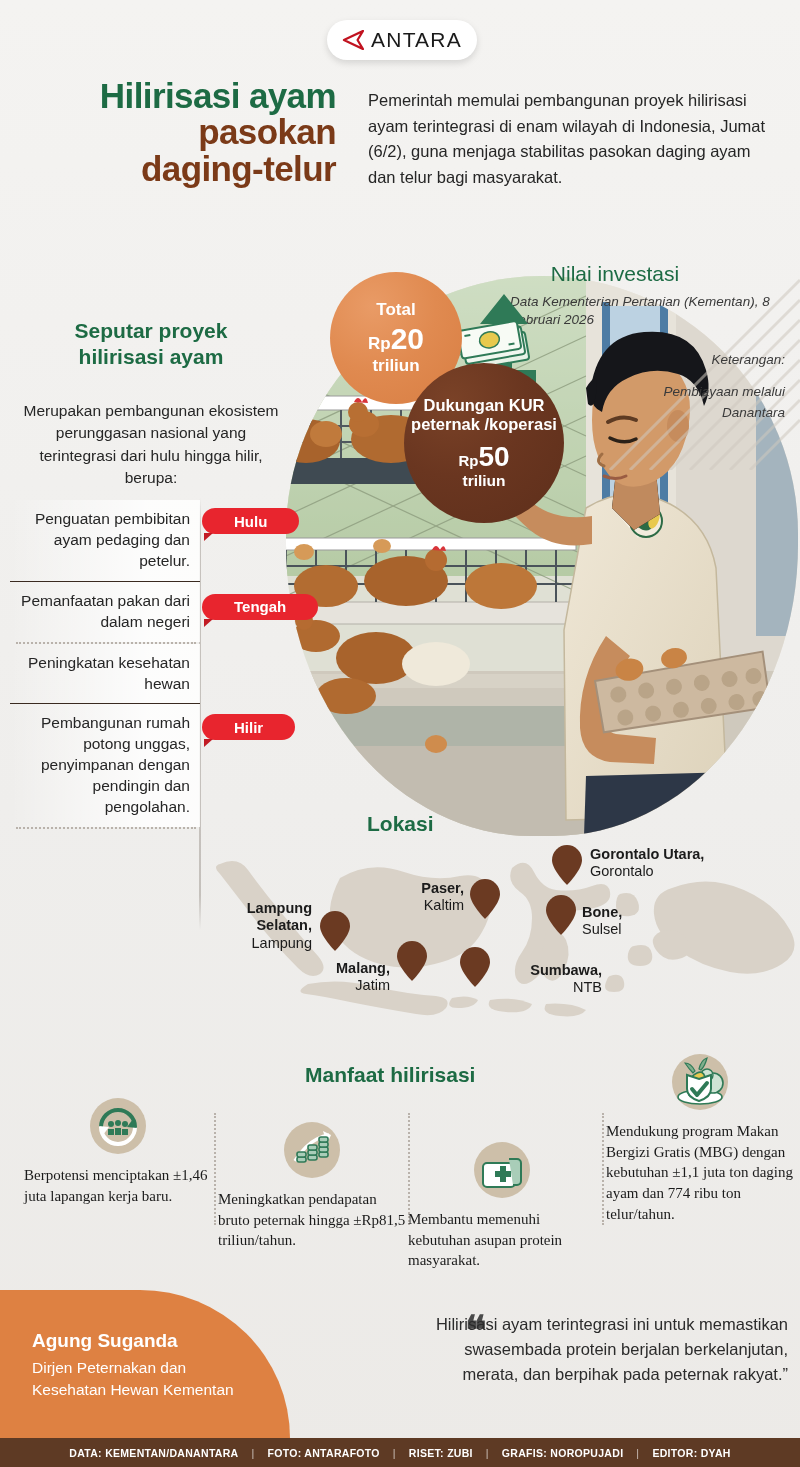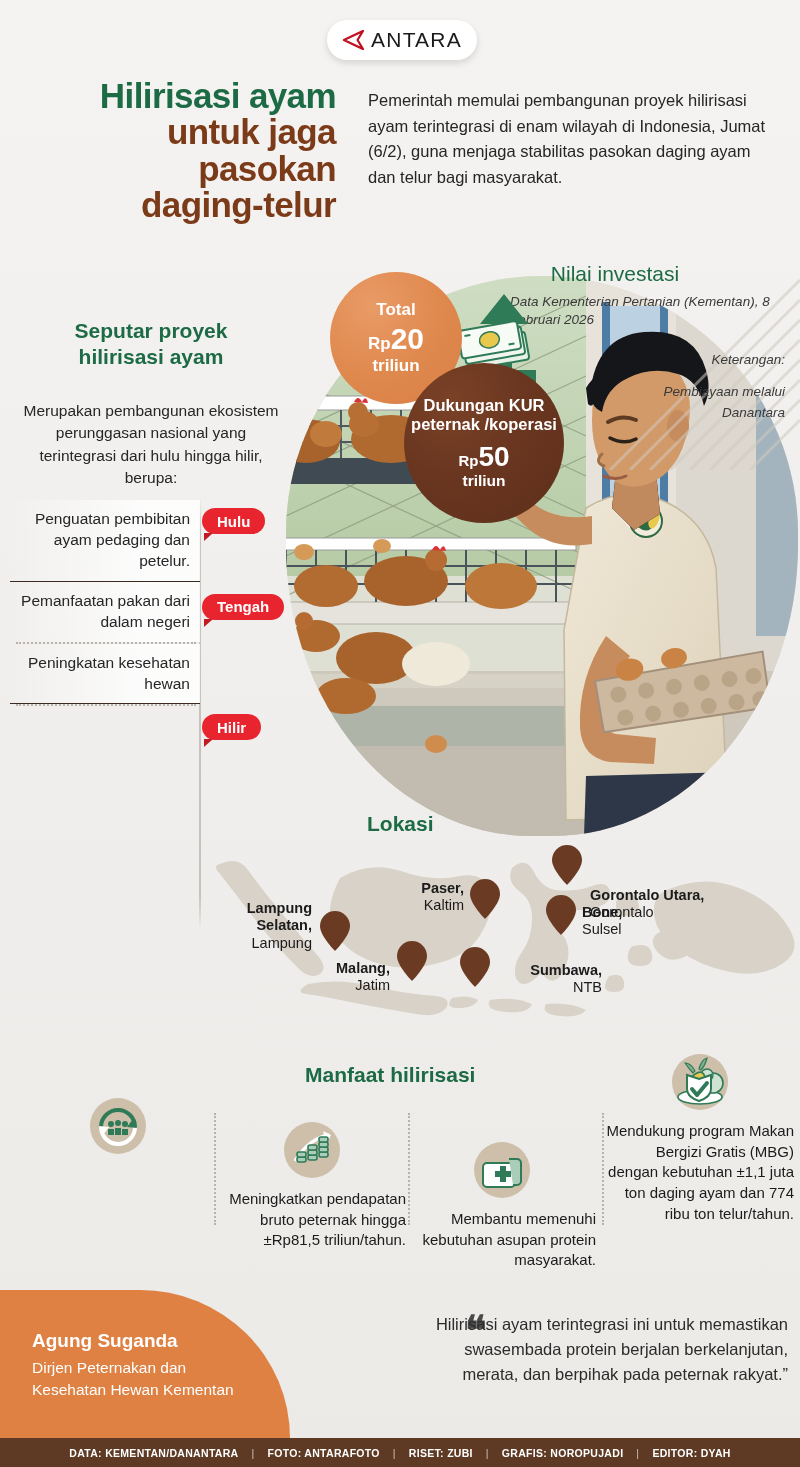--- a/index.html
+++ b/index.html
@@ -120,21 +120,21 @@
     width: 190px;
   }
   .stage-card p {
     text-align: right; font-size: 15.5px; line-height: 1.35; color: #262626;
   }
   .sep-solid { height: 1px; background: #3a2a20; width: 190px; margin-left: 0; }
   .sep-dot { height: 0; border-top: 2px dotted #b9b2ab; width: 180px; margin-left: 6px; }
 
   .tag {
     position: absolute; left: 192px;
-    height: 26px; padding: 0 15px;
+    height: 26px; padding: 0 32px;
     background: #e8252e; color: #fff;
     border-radius: 13px; font-size: 15px; font-weight: 700;
     display: flex; align-items: center; z-index: 8;
   }
   .tag::after {
     content: ""; position: absolute; left: 2px; bottom: -7px;
     border-left: 9px solid #c21b24; border-bottom: 8px solid transparent;
   }
 
   .col-divider {
@@ -158,21 +158,21 @@
   }
   .loc-label b { font-weight: 700; }
   .loc-label span { font-weight: 400; }
 
   
   .ben-title {
     position: absolute; left: 305px; top: 1063px;
     color: #1d6b44; font-size: 21px; font-weight: 700;
   }
   .ben-grid { position: absolute; left: 8px; top: 1085px; width: 784px; height: 200px; }
-  .ben-cell { position: absolute; width: 188px; text-align: right; }
+  .ben-cell { position: absolute; width: 188px; text-align: left; font-family: Liberation Serif, serif; }
   .ben-cell .ico { width: 58px; height: 58px; margin: 0 auto 10px; }
   .ben-cell p { font-size: 15px; line-height: 1.38; color: #1b1b1b; }
   .ben-sep {
     position: absolute; width: 0; border-left: 2px dotted #b9b2ab; height: 112px;
   }
 
   
   .bottom { position: absolute; left: 0; top: 1290px; width: 800px; height: 177px; }
   .bot-orange {
     position: absolute; left: 0; top: 0; width: 290px; height: 148px;
@@ -211,21 +211,20 @@
 
   <div class="logo-pill">
     <svg class="logo-mark" viewBox="0 0 24 22">
       <path d="M23 1 L2 11 L23 21 L17 11 Z" fill="none" stroke="#c1121f" stroke-width="2.4" stroke-linejoin="round"></path>
     </svg>
     <span class="logo-text">ANTARA</span>
   </div>
 
   <div class="head-title">
     <span class="t-green">Hilirisasi ayam</span>
-    <span class="t-brown">untuk jaga</span>
     <span class="t-brown">pasokan</span>
     <span class="t-brown">daging-telur</span>
   </div>
   <p class="head-lead">Pemerintah memulai pembangunan proyek hilirisasi ayam terintegrasi di enam wilayah di Indonesia, Jumat (6/2), guna menjaga stabilitas pasokan daging ayam dan telur bagi masyarakat.</p>
 
   <div class="photo-wrap">
     <svg class="photo-svg" viewBox="0 0 512 560" preserveAspectRatio="xMidYMid slice">
       <defs>
         <linearGradient id="skyG" x1="0" y1="0" x2="0" y2="1">
           <stop offset="0" stop-color="#cfe0c2"></stop>
@@ -433,20 +432,23 @@
     <div class="sep-dot"></div>
 
     <div class="stage-row">
       <div class="stage-card">
         <p>Peningkatan kesehatan hewan</p>
       </div>
     </div>
     <div class="sep-solid"></div>
 
     <div class="stage-row">
+      <div class="stage-card">
+        <p>Pembangunan rumah potong unggas, penyimpanan dengan pendingin dan pengolahan.</p>
+      </div>
       <div class="tag" style="top:10px">Hilir</div>
     </div>
     <div class="sep-dot"></div>
 
   </div>
 
   <div class="map-title">Lokasi</div>
   <div class="map-wrap">
     <svg class="map-svg" viewBox="0 0 610 215">
       <g fill="#d9d2c8">
@@ -505,21 +507,21 @@
     </div>
 
     <div class="loc-label" style="left:0px; top:64px; width:122px; text-align:right;">
       <b>Lampung Selatan,</b><br>
       <span>Lampung</span>
     </div>
     <div class="loc-label" style="left:190px; top:44px; width:84px; text-align:right;">
       <b>Paser,</b><br>
       <span>Kaltim</span>
     </div>
-    <div class="loc-label" style="left:400px; top:10px; width:150px; text-align:left;margin-top:41px;">
+    <div class="loc-label" style="left:400px; top:10px; width:150px; text-align:left;">
       <b>Gorontalo Utara,</b><br>
       <span>Gorontalo</span>
     </div>
     <div class="loc-label" style="left:392px; top:68px; width:100px; text-align:left;">
       <b>Bone,</b><br>
       <span>Sulsel</span>
     </div>
     <div class="loc-label" style="left:96px; top:124px; width:104px; text-align:right;">
       <b>Malang,</b><br>
       <span>Jatim</span>
@@ -546,20 +548,21 @@
           <path d="M44 22 l4 9 l-10 -1z" fill="#2f7a57"></path>
             <path d="M14 38 l-4 -9 l10 1z" fill="#ffffff"></path>
           <g fill="#2f7a57">
               <circle cx="22" cy="27" r="3"></circle>
               <circle cx="29" cy="26" r="3"></circle>
               <circle cx="36" cy="27" r="3"></circle>
           <path d="M19 32 h6 v6 h-6z M26 31 h6 v7 h-6z M33 32 h6 v6 h-6z"></path>
             </g>
         </svg>
       </div>
+      <p>Berpotensi menciptakan ±1,46 juta lapangan kerja baru.</p>
     </div>
 
     <div class="ben-cell" style="left:210px; top:36px">
       <div class="ico">
         <svg viewBox="0 0 58 58">
             <circle cx="29" cy="29" r="28" fill="#cdbfa9"></circle>
           <path d="M12 40 q10 -16 22 -22 q6 -3 12 -4" fill="none" stroke="#ffffff" stroke-width="3.5"></path>
           <path d="M40 10 l8 4 l-4 9z" fill="#ffffff"></path>
           <g fill="#a9cdb8" stroke="#2f7a57" stroke-width="1.6">
             <rect x="14" y="36" width="9" height="5" rx="2"></rect>

